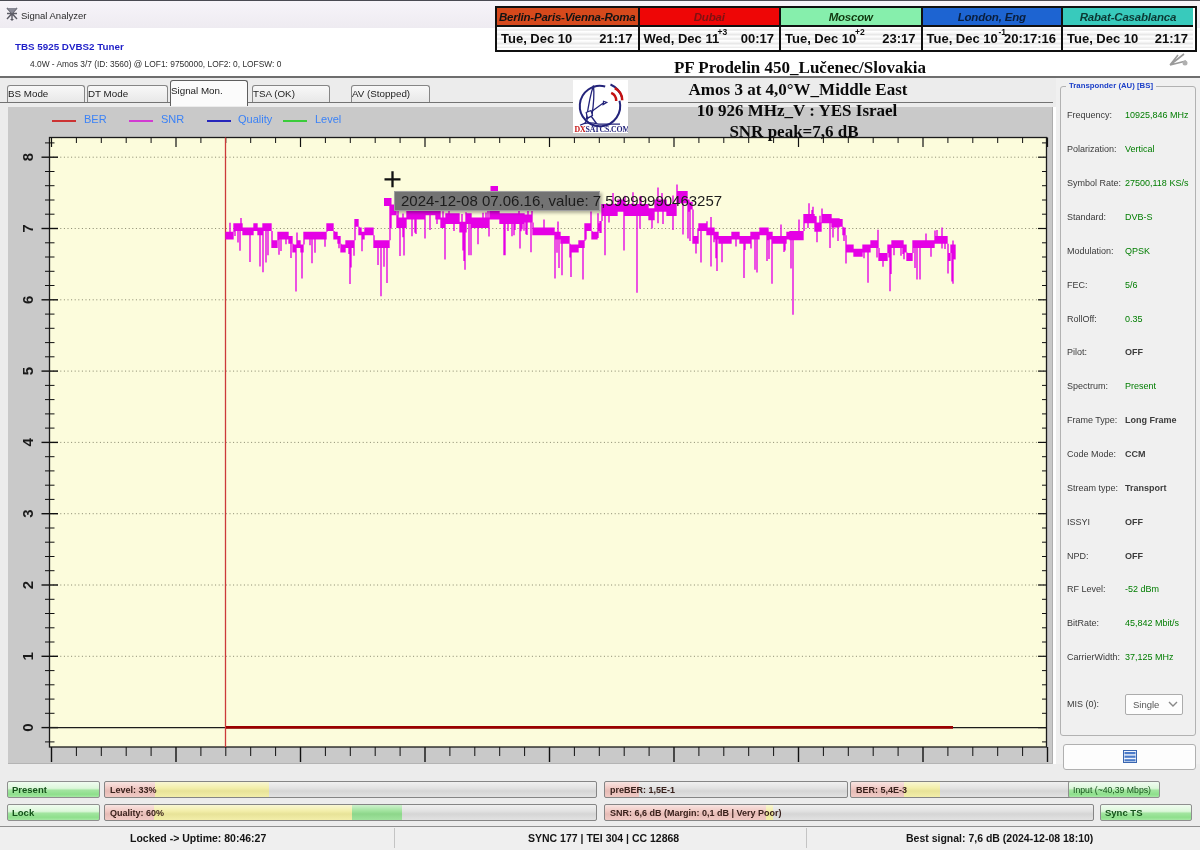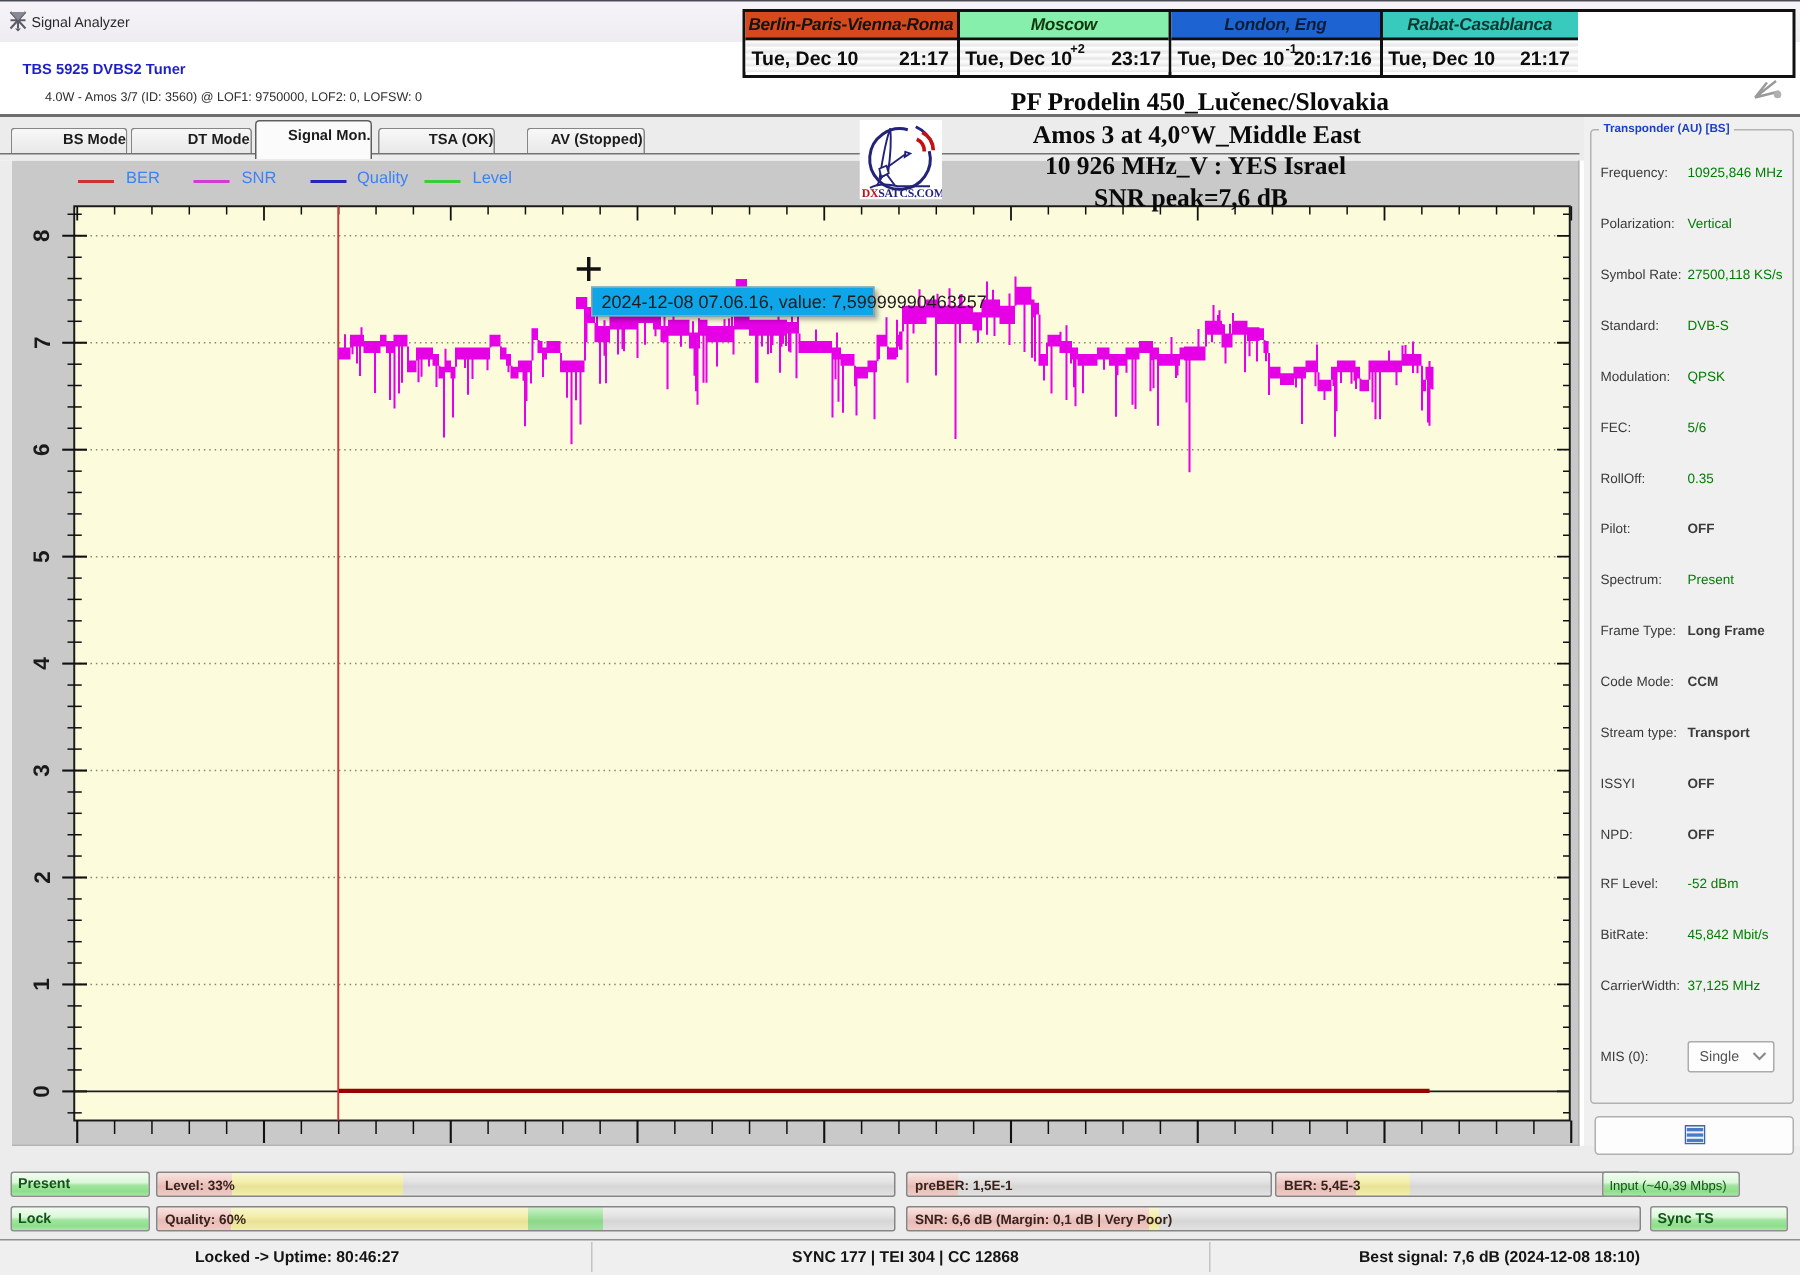--- a/index.html
+++ b/index.html
@@ -7,21 +7,21 @@
 .abs{position:absolute}
 .titlebar{left:0;top:0;width:1200px;height:28px;background:linear-gradient(#f7f4f9,#eeebf1);border-top:1.5px solid #4a4a52}
 .clock{left:495px;top:6px;width:702px;height:46px;border:2px solid #101010;display:flex;background:#fff}
 .ccol{height:100%;border-left:2px solid #101010;flex:none}
 .ccol:first-child{border-left:none}
 .chead{height:19px;border-bottom:2px solid #101010;font-style:italic;font-weight:bold;font-size:11.5px;text-align:center;line-height:18px;letter-spacing:-0.2px}
 .ctime{height:21px;background:repeating-linear-gradient(#ffffff 0px,#f7f7f7 1.5px,#e8e8e8 3px,#f7f7f7 4.5px);position:relative;font-weight:bold;font-size:13px;color:#0c0c0c}
 .cdate{position:absolute;left:4px;top:4px}
 .chms{position:absolute;right:5px;top:4px}
 .coff{position:absolute;top:0px;font-size:8.5px;font-weight:bold}
-.btn{position:absolute;top:84.5px;height:17.5px;background:linear-gradient(#f8f8f8,#e8e8e8);border:1px solid #868686;border-bottom:none;border-radius:3px 3px 0 0;font-size:9.8px;font-weight:bold;color:#1c1c1c;text-align:right;line-height:16px;z-index:6}
+.btn{position:absolute;top:84.5px;height:17.5px;background:linear-gradient(#f8f8f8,#e8e8e8);border:1px solid #868686;border-bottom:none;border-radius:3px 3px 0 0;font-size:9.8px;font-weight:normal;color:#1c1c1c;text-align:left;line-height:16px;z-index:6}
 .serif{position:absolute;width:500px;text-align:center;font-family:"Liberation Serif",serif;font-weight:bold;color:#0a0a0a;z-index:30}
 .leg{position:absolute;top:113px;font-size:11px;color:#3b82f6;z-index:5}
 .legline{position:absolute;top:119.5px;width:24px;height:2px;z-index:5}
 .plbl{position:absolute;left:1067px;font-size:9px;color:#3a3a3a;white-space:nowrap}
 .pval{position:absolute;left:1125px;font-size:9px;font-weight:normal;white-space:nowrap}
 .pval.d{font-weight:600}
 .sbtxt{position:absolute;top:832px;font-size:10.5px;font-weight:bold;color:#141414;white-space:nowrap}
 </style></head>
 <body>
 
@@ -44,20 +44,28 @@
 
 <div class="abs" style="left:15px;top:41px;font-size:9.8px;font-weight:bold;color:#1f1fc8">TBS 5925 DVBS2 Tuner</div>
 <div class="abs" style="left:30px;top:59px;font-size:8.4px;color:#2e2e2e">4.0W - Amos 3/7 (ID: 3560) @ LOF1: 9750000, LOF2: 0, LOFSW: 0</div>
 
 <div class="abs clock">
 <div class="ccol" style="width:140.5px">
       <div class="chead" style="background:#d6491c;color:#131313">Berlin-Paris-Vienna-Roma</div>
       <div class="ctime">
         <span class="cdate">Tue, Dec 10</span>
         <span class="chms">21:17</span>
+      </div>
+    </div>
+<div class="ccol" style="width:141.5px">
+      <div class="chead" style="background:#ee0606;color:#7d1212">Dubai</div>
+      <div class="ctime">
+        <span class="cdate">Wed, Dec 11</span>
+        <span class="coff" style="left:78px">+3</span>
+        <span class="chms">00:17</span>
       </div>
     </div>
 <div class="ccol" style="width:141.5px">
       <div class="chead" style="background:#86efac;color:#11380f">Moscow</div>
       <div class="ctime">
         <span class="cdate">Tue, Dec 10</span>
         <span class="coff" style="left:74px">+2</span>
         <span class="chms">23:17</span>
       </div>
     </div>
@@ -291,21 +299,21 @@
 <path d="M218 124.7V132.6M219 124.7V132.6M220 124.7V132.6M221 124.7V132.6M222 115.8V132.6M223 124.7V132.6M224 124.7V132.6M225 124.7V132.6M226 116.2V124.7M227 116.2V129.1M228 116.2V124M229 116.2V124M230 116.2V135.4M231 116.2V124M232 116.2V143.7M233 111.1V124M234 116.2V124M235 120.4V128.3M236 120.4V128.3M237 120.4V128.3M238 120.4V128.3M239 120.4V128.3M240 120.4V128.3M241 120.4V128.3M242 120.4V155M243 120.4V128.3M244 120.4V128.3M245 120.4V128.3M246 116.2V124M247 116.2V124M248 116.2V124M249 116.2V124M250 120.4V128.3M251 120.4V128.3M252 120.4V159.6M253 120.4V128.3M254 120.4V128.3M255 116.2V165.3M256 116.2V124M257 116.2V124M258 116.2V155.4M259 116.2V124M260 116.2V148.2M261 116.2V124M262 116.2V124M263 116.2V124M264 124V141.1M265 133.3V141.1M266 133.3V141.1M267 133.3V141.1M268 133.3V141.1M269 133.3V141.1M270 124.7V133.3M271 124.7V147.8M272 124.7V132.6M273 124.7V144.1M274 124.7V132.6M275 124.7V132.6M276 124.7V132.6M277 124.7V132.6M278 124.7V137.3M279 124.7V132.6M280 124.7V132.6M281 129V136.8M282 129V136.8M283 129V151M284 129V136.8M285 136.8V145.4M286 137.5V145.4M287 137.5V145.4M288 137.5V184.6M289 125.5V141.1M290 133.3V141.1M291 133.3V141.1M292 133.3V141.1M293 137.5V145.4M294 137.5V171.4M295 137.5V145.4M296 124.7V137.5M297 124.7V132.6M298 124.7V132.6M299 124.7V132.6M300 124.7V132.6M301 124.7V132.6M302 124.7V138.3M303 124.7V132.6M304 124.7V156.2M305 124.7V132.6M306 124.7V132.6M307 124.7V145.7M308 124.7V132.6M309 124.7V132.6M310 124.7V132.6M311 124.7V132.6M312 124.7V132.6M313 124.7V132.6M314 124.7V132.6M315 124.7V132.6M316 124.7V132.6M317 124.7V139.8M318 124.7V132.6M319 116.2V124.7M320 116.2V124M321 116.2V124M322 116.2V124M323 116.2V124M324 116.2V124M325 116.2V124M326 124V132.6M327 124.7V132.6M328 124.7V132.6M329 124.7V132.6M330 129V136.8M331 129V141.2M332 129V136.8M333 136.8V145.4M334 137.5V145.4M335 137.5V145.4M336 137.5V145.4M337 137.5V145.4M338 133.3V141.1M339 133.3V141.1M340 133.3V141.1M341 133.3V146.9M342 133.3V177.1M343 133.3V160.4M344 133.3V141.1M345 133.3V141.1M346 133.3V148.7M347 111.9V133.3M348 111.9V119.7M349 111.9V119.7M350 111.9V119.7M351 119.7V128.3M352 120.4V128.3M353 120.4V128.3M354 124.7V144.3M355 124.7V132.6M356 124.7V132.6M357 120.4V128.3M358 120.4V128.3M359 120.4V128.3M360 120.4V128.3M361 120.4V128.3M362 120.4V128.3M363 120.4V128.3M364 120.4V128.3M365 120.4V128.3M366 128.3V141.1M367 133.3V141.1M368 133.3V141.1M369 133.3V141.1M370 133.3V158.1M371 133.3V141.1M372 133.3V141.1M373 133.3V189.2M374 133.3V141.1M375 133.3V141.1M376 133.3V159.8M377 133.3V141.1M378 133.3V141.1M379 133.3V176M380 133.3V141.1M381 133.3V141.1M382 99V133.3M383 97.6V121.2M384 97.6V108.3M385 97.6V108.3M386 97.6V108.3M387 97.6V108.3M388 97.6V108.3M389 108.3V121.1M390 99.3V121.1M391 110.4V121.1M392 110.4V148.9M393 110.4V121.1M394 110.4V121.1M395 106.5V130.2M396 110.4V148.5M397 110.4V121.1M398 110.4V121.1M399 101.9V112.6M400 101.9V112.6M401 101.9V112.6M402 101.9V112.6M403 101.9V112.6M404 101.9V129.3M405 101.9V112.6M406 101.9V112.6M407 101.9V125.7M408 101.9V127.1M409 101.9V112.6M410 101.9V112.6M411 101.9V112.6M412 94V112.6M413 101.9V112.6M414 92.5V112.6M415 101.9V112.6M416 101.9V112.6M417 101.9V131.6M418 97.6V108.3M419 97.6V108.3M420 97.6V108.3M421 92.8V108.3M422 97.6V122.9M423 97.6V108.3M424 97.6V108.3M425 92.8V108.3M426 97.6V108.3M427 97.6V108.3M428 101.9V112.6M429 101.9V117.1M430 101.9V112.6M431 94.1V112.6M432 101.9V112.6M433 110.4V121.1M434 110.4V121.1M435 104.2V121.1M436 110.4V121.1M437 110.4V152.5M438 106.2V116.9M439 106.2V116.9M440 106.2V116.9M441 100.7V116.9M442 106.2V116.9M443 106.2V116.9M444 106.2V116.9M445 106.2V116.9M446 106.2V124.1M447 106.2V116.9M448 106.2V116.9M449 106.2V116.9M450 106.2V116.9M451 106.2V116.9M452 114.7V125.4M453 114.7V125.4M454 107.1V125.4M455 114.7V143.5M456 114.7V153.9M457 114.7V162.8M458 105.2V125.4M459 106.2V116.9M460 106.2V116.9M461 106.2V148.2M462 106.2V116.9M463 106.2V148.2M464 110.4V121.1M465 110.4V121.1M466 110.4V121.1M467 110.4V121.1M468 110.4V121.1M469 110.4V121.1M470 110.4V137.3M471 110.4V121.1M472 110.4V121.1M473 110.4V121.1M474 110.4V121.1M475 105.8V121.1M476 110.4V121.1M477 110.4V121.1M478 105.4V121.1M479 110.4V121.1M480 104V121.1M481 110.4V129.4M482 101.9V112.6M483 101.9V112.6M484 101.9V112.6M485 101.9V112.6M486 101.9V112.6M487 101.9V112.6M488 101.9V112.6M489 96V112.6M490 101.9V112.6M491 101.9V112.6M492 106.2V116.9M493 106.2V116.9M494 106.2V116.9M495 106.2V116.9M496 106.2V148.2M497 106.2V148.2M498 106.2V116.9M499 106.2V116.9M500 106.2V124M501 106.2V116.9M502 106.2V116.9M503 106.2V116.9M504 106.2V129.2M505 106.2V116.9M506 106.2V128.3M507 106.2V123M508 106.2V116.9M509 106.2V116.9M510 106.2V116.9M511 94.2V116.9M512 106.2V141.5M513 106.2V124.2M514 106.2V122.2M515 106.2V116.9M516 106.2V123.7M517 107.6V115.4M518 107.6V127.3M519 107.6V128M520 97.7V115.4M521 107.6V115.4M522 107.6V115.4M523 107.6V145.2M524 95.6V115.4M525 115.4V128.3M526 120.4V128.3M527 120.4V128.3M528 120.4V128.3M529 120.4V128.3M530 120.4V128.3M531 120.4V128.3M532 120.4V128.3M533 120.4V128.3M534 120.4V128.3M535 120.4V128.3M536 112.6V128.3M537 120.4V128.3M538 120.4V128.3M539 120.4V128.3M540 120.4V128.3M541 120.4V128.3M542 120.4V128.3M543 120.4V128.3M544 120.4V128.3M545 120.4V128.3M546 120.4V128.3M547 124.7V171.4M548 124.7V132.6M549 124.7V145.8M550 114.6V132.6M551 124.7V160.9M552 124.7V132.6M553 129V136.8M554 129V168.2M555 129V136.8M556 129V136.8M557 129V136.8M558 129V136.8M559 129V136.8M560 129V136.8M561 129V136.8M562 136.8V150.5M563 137.5V170M564 137.5V145.4M565 137.5V145.4M566 137.5V145.4M567 137.5V145.4M568 137.5V145.4M569 137.5V145.4M570 137.5V145.4M571 133.3V141.1M572 133.3V141.1M573 133.3V141.1M574 133.3V141.1M575 133.3V172.5M576 133.3V141.1M577 116.2V133.8M578 116.2V132.5M579 116.2V124M580 116.2V124M581 116.2V124M582 116.2V124M583 104.5V124M584 124V132.6M585 124.7V132.6M586 124.7V132.6M587 124.7V132.6M588 124.7V132.6M589 124.7V132.6M590 106.2V131M591 116.2V124M592 114V126.1M593 114V126.1M594 96.9V114M595 96.9V109M596 96.9V109M597 96.9V148.2M598 96.9V109M599 96.9V109M600 96.9V109M601 96.9V115.4M602 96.9V109M603 96.9V109M604 96.9V109M605 85.9V109M606 96.9V109M607 96.9V109M608 96.9V109M609 96.9V109M610 92.6V104.7M611 92.6V104.7M612 92.6V104.7M613 92.6V104.7M614 92.6V104.7M615 92.6V104.7M616 92.6V143.4M617 88.8V109M618 96.9V109M619 96.9V109M620 96.9V109M621 96.9V109M622 96.9V109M623 96.9V109M624 96.9V109M625 85.2V109M626 96.9V109M627 96.9V109M628 96.9V109M629 96.9V185.7M630 96.9V109M631 96.9V109M632 89.5V121.7M633 89V109M634 96.9V109M635 96.9V109M636 96.9V109M637 96.9V109M638 96.9V109M639 96.9V109M640 96.9V109M641 101.2V113.3M642 101.2V113.3M643 101.2V113.3M644 101.2V121.5M645 101.2V113.3M646 101.2V113.3M647 92.6V104.7M648 92.6V104.7M649 92.6V104.7M650 80.6V116.2M651 92.6V104.7M652 92.6V104.7M653 92.6V104.7M654 86.1V104.7M655 92.6V117M656 92.6V104.7M657 92.6V104.7M658 92.6V104.7M659 96.9V109M660 96.9V109M661 96.9V109M662 96.9V109M663 96.9V109M664 96.9V109M665 88.6V123M666 96.9V109M667 96.9V109M668 96.9V109M669 77.4V96.9M670 84.1V96.2M671 84.1V96.2M672 84.1V96.2M673 84.1V96.2M674 84.1V96.2M675 84.1V127.6M676 84.1V96.2M677 84.1V96.2M678 84.1V96.2M679 84.1V96.2M680 92.6V131.5M681 92.6V104.7M682 94.8V134M683 94.8V102.6M684 94.8V102.6M685 102.6V136.8M686 129V136.8M687 129V136.8M688 129V146.6M689 129V136.8M690 121.6V136.8M691 116.2V124M692 116.2V124M693 116.2V155.4M694 116.2V124M695 116.2V124M696 116.2V124M697 116.2V124M698 116.2V124M699 114.2V128.3M700 120.4V128.3M701 120.4V128.3M702 120.4V128.3M703 109.9V159.6M704 120.4V128.3M705 120.4V128.3M706 120.4V135.3M707 124.7V132.6M708 124.7V151.2M709 124.7V163.9M710 124.7V132.6M711 129V136.8M712 129V136.8M713 129V136.8M714 129V155.2M715 129V136.8M716 129V136.8M717 129V136.8M718 129V136.8M719 129V136.8M720 129V136.8M721 129V136.8M722 129V136.8M723 129V136.8M724 124.7V132.6M725 124.7V132.6M726 124.7V132.6M727 124.7V132.6M728 124.7V139.5M729 124.7V132.6M730 124.7V132.6M731 124.7V132.6M732 129V136.8M733 129V136.8M734 129V136.8M735 129V136.8M736 129V170.9M737 129V143.1M738 129V136.8M739 129V136.8M740 129V136.8M741 129V136.8M742 129V136.8M743 124.7V141.5M744 124.7V132.6M745 124.7V132.6M746 124.7V132.6M747 124.7V162.8M748 124.7V132.6M749 124.7V165.6M750 124.7V132.6M751 124.7V132.6M752 120.4V128.3M753 120.4V128.3M754 120.4V128.3M755 120.4V128.3M756 120.4V128.3M757 120.4V128.3M758 120.4V128.3M759 120.4V153.9M760 120.4V133.2M761 124.7V151.9M762 124.7V132.6M763 124.7V132.6M764 124.7V176.8M765 129V136.8M766 129V136.8M767 129V136.8M768 129V136.8M769 129V136.8M770 129V136.8M771 129V136.8M772 129V136.8M773 117.6V136.8M774 129V136.8M775 129V136.8M776 129V145M777 129V143.4M778 129V136.8M779 124.7V132.6M780 124.7V132.6M781 124.7V132.6M782 124V133.3M783 124V161.4M784 124V133.3M785 124V207.8M786 124V133.3M787 124V133.3M788 124V133.3M789 124V133.3M790 124V133.3M791 112.4V133.3M792 124V133.3M793 124V133.3M794 124V133.3M795 124V133.3M796 106.9V124M797 106.9V116.2M798 106.9V116.2M799 106.9V116.2M800 106.9V121.1M801 96.3V116.2M802 106.9V116.2M803 106.9V116.2M804 103V116.2M805 99.8V116.2M806 106.9V116.2M807 109V124.7M808 109.3V124.7M809 115.4V135.3M810 115.4V124.7M811 115.4V124.7M812 108.8V124.7M813 115.4V124.7M814 101.6V116.2M815 106.9V116.2M816 106.9V116.2M817 106.9V116.2M818 106.9V116.2M819 106.9V116.2M820 106.9V116.2M821 106.9V116.2M822 106.9V141.1M823 106.9V116.2M824 111.2V120.4M825 111.2V130.5M826 111.2V120.4M827 111.2V120.4M828 111.2V120.4M829 111.2V120.4M830 111.2V134M831 111.2V120.4M832 111.9V119.7M833 111.9V119.7M834 111.9V119.7M835 119.7V128.3M836 120.4V133.9M837 120.4V128.3M838 128.3V156.4M839 137.5V145.4M840 137.5V145.4M841 137.5V145.4M842 137.5V145.4M843 137.5V145.4M844 137.5V145.4M845 137.5V145.4M846 141.8V149.7M847 141.8V149.7M848 141.8V149.7M849 141.8V149.7M850 141.8V149.7M851 141.8V149.7M852 141.8V149.7M853 141.8V149.7M854 141.8V149.7M855 137.5V145.4M856 137.5V151.3M857 137.5V145.4M858 137.5V145.4M859 137.5V145.4M860 137.5V175.7M861 137.5V145.4M862 137.5V145.4M863 133.3V141.1M864 133.3V141.1M865 133.3V141.1M866 133.3V141.1M867 133.3V141.1M868 133.3V141.1M869 133.3V150.5M870 122.7V141.1M871 141.1V153.9M872 146.1V153.9M873 146.1V153.9M874 146.1V153.9M875 146.1V159.7M876 146.1V153.9M877 146.1V153.9M878 146.1V153.9M879 146.1V153.9M880 137.5V146.1M881 137.5V150.4M882 137.5V184.2M883 137.5V167.1M884 133.3V141.1M885 133.3V141.1M886 133.3V148.3M887 133.3V141.1M888 133.3V141.1M889 133.3V141.1M890 133.3V141.1M891 133.3V141.1M892 133.3V141.1M893 133.3V148.8M894 133.3V141.1M895 133.3V146.9M896 137.5V152.3M897 137.5V145.4M898 137.5V145.4M899 145.4V153.9M900 146.1V153.9M901 146.1V153.9M902 146.1V153.9M903 146.1V153.9M904 146.1V153.9M905 133.3V146.1M906 133.3V141.1M907 133.3V161.1M908 133.3V141.1M909 133.3V172.5M910 133.3V141.1M911 133.3V141.1M912 133.3V172.5M913 133.3V141.1M914 133.3V141.1M915 133.3V141.1M916 133.3V141.1M917 133.3V141.1M918 126.6V141.1M919 133.3V141.1M920 133.3V141.1M921 133.3V141.1M922 133.3V141.1M923 133.3V149.8M924 133.3V141.1M925 133.3V141.1M926 133.3V141.1M927 123.4V136.8M928 129V136.8M929 123V136.8M930 129V136.8M931 129V136.8M932 129V136.8M933 129V136.8M934 120.6V141.6M935 129V136.8M936 129V136.8M937 129V141.9M938 129V136.8M939 129V136.8M940 136.8V166.6M941 146.1V153.9M942 146.1V153.9M943 137.5V146.1M944 137.5V174.6M945 133.6V176.8M946 137.5V152.2M947 137.5V152.6" stroke="#e500e5" stroke-width="1.35" fill="none"></path>
 <line x1="218" y1="620.3" x2="945" y2="620.3" stroke="#9b0000" stroke-width="2.8"></line>
 <rect x="376" y="91" width="7.5" height="8" fill="#e500e5"></rect>
 <rect x="482.5" y="79" width="7.5" height="7.5" fill="#e500e5"></rect>
 <path d="M376.5 72.3H392.5M384.5 64.3V80.3" stroke="#111" stroke-width="2.3" fill="none"></path>
 </svg>
 
 <div class="abs" style="left:1052px;top:107px;width:1px;height:657px;background:#aeaeae"></div>
 <div class="abs" style="left:8px;top:763px;width:1045px;height:1px;background:#b4b4b4"></div>
 
-<div class="abs" style="left:394px;top:191px;width:189px;height:20px;background:#0ea5e9;border:1px solid #9f9f9f;box-shadow:2px 2px 3px rgba(0,0,0,.3);z-index:20;font-size:12px;color:#1c1c1c;line-height:18px;padding-left:6px;white-space:nowrap">2024-12-08 07.06.16, value: 7,59999990463257</div>
+<div class="abs" style="left:394px;top:191px;width:206px;height:20px;background:#737373;border:1px solid #9f9f9f;box-shadow:2px 2px 3px rgba(0,0,0,.3);z-index:20;font-size:15px;color:#1c1c1c;line-height:18px;padding-left:6px;white-space:nowrap">2024-12-08 07.06.16, value: 7,59999990463257</div>
 
 <div class="serif" style="left:550px;top:58px;font-size:17px">PF Prodelin 450_Lučenec/Slovakia</div>
 <div class="serif" style="left:548px;top:79.5px;font-size:17px">Amos 3 at 4,0°W_Middle East</div>
 <div class="serif" style="left:547px;top:100.5px;font-size:17px">10 926 MHz_V : YES Israel</div>
 <div class="serif" style="left:544px;top:121.5px;font-size:17px">SNR peak=7,6 dB</div>
 
 <svg class="abs" style="left:573px;top:80px;z-index:31" width="55" height="53">
 <rect x="0" y="0" width="55" height="53" fill="#fff"></rect>
 <path d="M32.2 6.5 A20.2 20.2 0 1 0 46.5 20.8" fill="none" stroke="#23237a" stroke-width="2"></path>
 <path d="M37.5 4.5 A21 21 0 0 1 48.8 17" fill="none" stroke="#23237a" stroke-width="2"></path>

